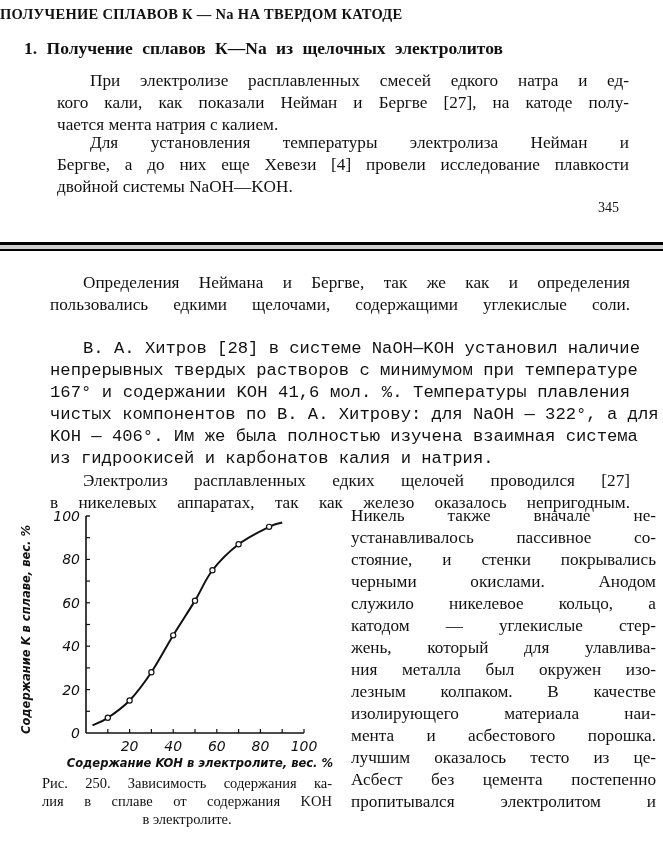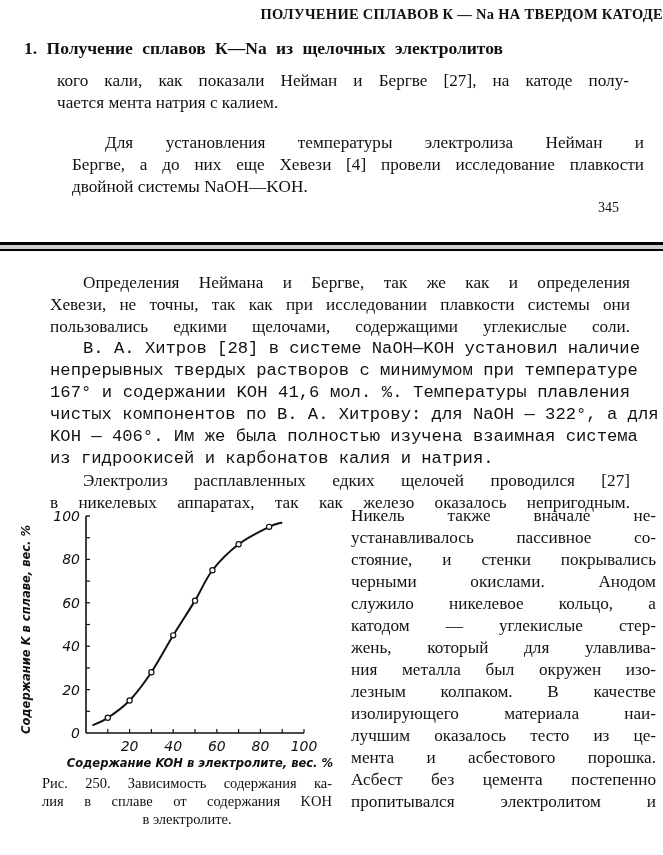--- a/index.html
+++ b/index.html
@@ -3,21 +3,21 @@
 <meta charset="utf-8">
 <style>
   html, body { margin: 0; padding: 0; background: #ffffff; }
   body {
     width: 663px; height: 855px; position: relative; overflow: hidden;
     font-family: "Liberation Serif", "DejaVu Serif", serif;
     color: #111;
   }
   .abs { position: absolute; }
   .running-head {
-    left: 0; width: 663px; top: 6px; text-align: right;
+    left: 0; width: 663px; top: 6px; text-align: left;
     font-weight: bold; font-size: 14.5px; letter-spacing: 0.3px;
   }
   .section-title {
     left: 0; width: 527px; top: 38px; text-align: center;
     font-weight: bold; font-size: 17.5px; word-spacing: 5px;
   }
   .para {
     font-size: 17.2px; line-height: 22px; text-align: justify;
     text-align-last: left;
   }
@@ -42,37 +42,37 @@
   .col-right { left: 351px; width: 305px; top: 505px; }
   .col-right .ln { display:block; white-space: nowrap; text-align: justify; text-align-last: justify; font-size: 17.2px; line-height: 22px; }
 </style>
 </head>
 <body>
 
 <div class="abs running-head">ПОЛУЧЕНИЕ СПЛАВОВ К — Na НА ТВЕРДОМ КАТОДЕ</div>
 <div class="abs section-title">1. Получение сплавов К—Na из щелочных электролитов</div>
 
 <div class="abs para" style="left:57px; width:572px; top:70px;">
+  <span class="ln ind">При электролизе расплавленных смесей едкого натра и ед-</span>
   <span class="ln">кого кали, как показали Нейман и Бергве [27], на катоде полу-</span>
   <span class="ln last">чается мента натрия с калием.</span>
 </div>
-<div class="abs para" style="left:72px; width:572px; top:132px;">
+<div class="abs para" style="left:57px; width:572px; top:132px;">
   <span class="ln ind">Для установления температуры электролиза Нейман и</span>
   <span class="ln">Бергве, а до них еще Хевези [4] провели исследование плавкости</span>
   <span class="ln last">двойной системы NaOH—KOH.</span>
 </div>
 <div class="abs page-num">345</div>
 
 <div class="abs sep-black"></div>
 <div class="abs sep-grey"></div>
 <div class="abs sep-line"></div>
 
 <div class="abs para" style="left:50px; width:580px; top:272px;">
   <span class="ln ind">Определения Неймана и Бергве, так же как и определения</span>
-  <span class="ln">Хевези, не точны, так как при исследовании плавкости системы они</span>
   <span class="ln">пользовались едкими щелочами, содержащими углекислые соли.</span>
 </div>
 <div class="abs para" style="left:50px; width:580px; top:338px;font-family:Liberation Mono, monospace;">
   <span class="ln ind">В. А. Хитров [28] в системе NaOH—KOH установил наличие</span>
   <span class="ln">непрерывных твердых растворов с минимумом при температуре</span>
   <span class="ln">167° и содержании KOH 41,6 мол. %. Температуры плавления</span>
   <span class="ln">чистых компонентов по В. А. Хитрову: для NaOH — 322°, а для</span>
   <span class="ln">KOH — 406°. Им же была полностью изучена взаимная система</span>
   <span class="ln last">из гидроокисей и карбонатов калия и натрия.</span>
 </div>
@@ -148,17 +148,17 @@
     <span class="ln" style="padding-left: 0px;">Никель также вначале не-</span>
     <span class="ln">устанавливалось пассивное со-</span>
     <span class="ln">стояние, и стенки покрывались</span>
     <span class="ln">черными окислами. Анодом</span>
     <span class="ln">служило никелевое кольцо, а</span>
     <span class="ln">катодом — углекислые стер-</span>
     <span class="ln">жень, который для улавлива-</span>
     <span class="ln">ния металла был окружен изо-</span>
     <span class="ln">лезным колпаком. В качестве</span>
     <span class="ln">изолирующего материала наи-</span>
+    <span class="ln">мента и асбестового порошка.</span>
     <span class="ln">лучшим оказалось тесто из це-</span>
-    <span class="ln">мента и асбестового порошка.</span>
     <span class="ln">Асбест без цемента постепенно</span>
     <span class="ln">пропитывался электролитом и</span>
   </div>
 
 </body></html>

